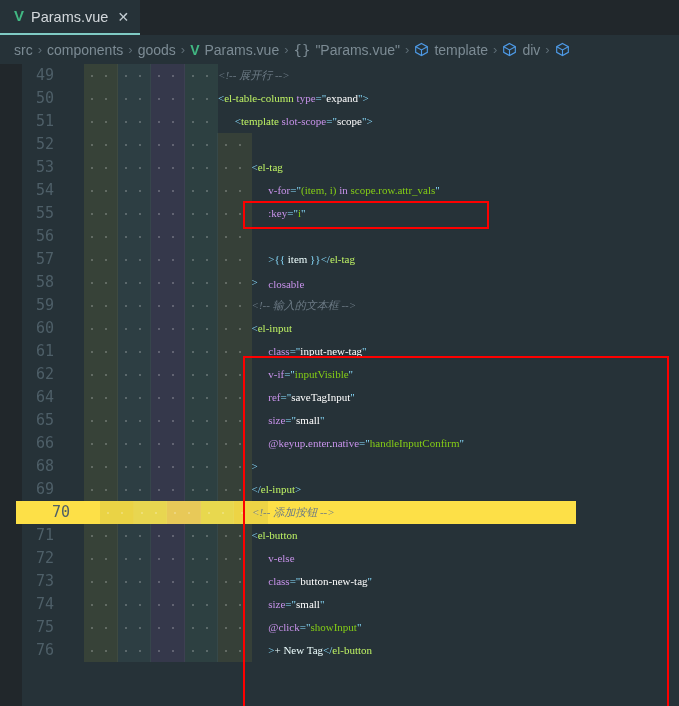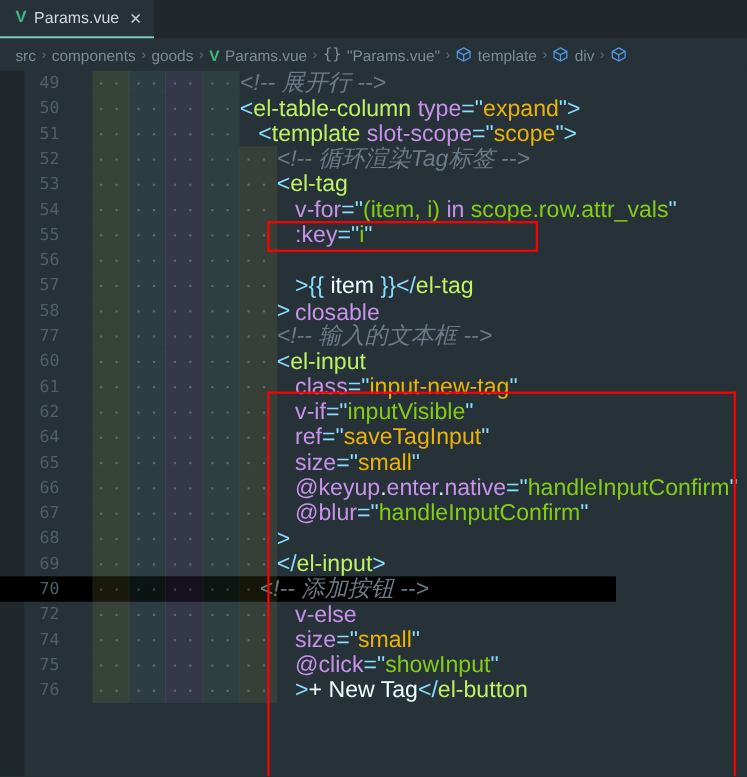--- a/index.html
+++ b/index.html
@@ -120,43 +120,43 @@
   }
 
   .line {
     position: relative;
     height: 23px;
     width: 560px;
     display: flex;
     align-items: center;
     padding-left: 28px;
   }
-  .line.current { background: #000000; }
+  .line.current { background: #fde047; margin-left: 16px; }
 
   .lineno {
     position: absolute;
     left: 0; top: 0;
     width: 66px;
     height: 23px;
     line-height: 23px;
     text-align: right;
     color: #4e5f68;
     font-size: 15px;
     font-family: "DejaVu Sans Mono", monospace;
     padding-right: 12px;
   }
 
   .codearea {
     position: absolute;
     left: 84px; top: 0;
     height: 23px;
     line-height: 23px;
     white-space: pre;
-    font-size: 21px;
-    font-family: Liberation Sans, sans-serif;
+    font-size: 11px;
+    font-family: Liberation Serif, serif;
   }
 
   
   .indents {
     position: absolute;
     left: 84px; top: 0;
     height: 23px;
     display: flex;
   }
   .ind {
@@ -181,21 +181,21 @@
   .ind.c4 { background: rgba(150,150,60,0.15); }
   .ind.nb { border-right: none; }
 
   
   .t-punc   { color: #89ddff; }
   .t-tag    { color: #bef264; }
   .t-attr   { color: #c792ea; }
   .t-eq     { color: #89ddff; }
   .t-quote  { color: #89ddff; }
   .t-strv   { color: #84cc16; }
-  .t-strg   { color: #eab308; }
+  .t-strg   { color: #ffffff; }
   .t-comment{ color: #6c7a85; font-style: italic; }
   .t-plain  { color: #eeffff; }
   .t-interp { color: #89ddff; }
 
   
   .redbox {
     position: absolute;
     border: 2px solid #fe0000;
     pointer-events: none;
     z-index: 40;
@@ -300,21 +300,20 @@
         </div>
         <div class="line">
           <div class="lineno">52</div>
           <div class="indents">
             <span class="ind c0"></span>
             <span class="ind c1"></span>
             <span class="ind c2"></span>
             <span class="ind c3"></span>
             <span class="ind c4 nb"></span>
           </div>
-          <div class="codearea" style="left: 251.5px;"><span class="t-comment">&lt;!-- 循环渲染Tag标签 --&gt;</span></div>
         </div>
         <div class="line">
           <div class="lineno">53</div>
           <div class="indents">
             <span class="ind c0"></span>
             <span class="ind c1"></span>
             <span class="ind c2"></span>
             <span class="ind c3"></span>
             <span class="ind c4 nb"></span>
           </div>
@@ -369,21 +368,21 @@
           <div class="indents">
             <span class="ind c0"></span>
             <span class="ind c1"></span>
             <span class="ind c2"></span>
             <span class="ind c3"></span>
             <span class="ind c4 nb"></span>
           </div>
           <div class="codearea" style="left: 251.5px;"><span class="t-punc">&gt;</span></div>
         </div>
         <div class="line">
-          <div class="lineno">77</div>
+          <div class="lineno">59</div>
           <div class="indents">
             <span class="ind c0"></span>
             <span class="ind c1"></span>
             <span class="ind c2"></span>
             <span class="ind c3"></span>
             <span class="ind c4 nb"></span>
           </div>
           <div class="codearea" style="left: 251.5px;"><span class="t-comment">&lt;!-- 输入的文本框 --&gt;</span></div>
         </div>
         <div class="line">
@@ -444,31 +443,20 @@
         <div class="line">
           <div class="lineno">66</div>
           <div class="indents">
             <span class="ind c0"></span>
             <span class="ind c1"></span>
             <span class="ind c2"></span>
             <span class="ind c3"></span>
             <span class="ind c4 nb"></span>
           </div>
           <div class="codearea" style="left: 268.25px;"><span class="t-attr">@keyup</span><span class="t-plain">.</span><span class="t-attr">enter</span><span class="t-plain">.</span><span class="t-attr">native</span><span class="t-eq">=</span><span class="t-quote">"</span><span class="t-strv">handleInputConfirm</span><span class="t-quote">"</span></div>
-        </div>
-        <div class="line">
-          <div class="lineno">67</div>
-          <div class="indents">
-            <span class="ind c0"></span>
-            <span class="ind c1"></span>
-            <span class="ind c2"></span>
-            <span class="ind c3"></span>
-            <span class="ind c4 nb"></span>
-          </div>
-          <div class="codearea" style="left: 268.25px;"><span class="t-attr">@blur</span><span class="t-eq">=</span><span class="t-quote">"</span><span class="t-strv">handleInputConfirm</span><span class="t-quote">"</span></div>
         </div>
         <div class="line">
           <div class="lineno">68</div>
           <div class="indents">
             <span class="ind c0"></span>
             <span class="ind c1"></span>
             <span class="ind c2"></span>
             <span class="ind c3"></span>
             <span class="ind c4 nb"></span>
           </div>
@@ -490,29 +478,51 @@
           <div class="indents">
             <span class="ind c0"></span>
             <span class="ind c1"></span>
             <span class="ind c2"></span>
             <span class="ind c3"></span>
             <span class="ind c4 nb"></span>
           </div>
           <div class="codearea" style="left: 236px;"><span class="t-comment">&lt;!-- 添加按钮 --&gt;</span></div>
         </div>
         <div class="line">
+          <div class="lineno">71</div>
+          <div class="indents">
+            <span class="ind c0"></span>
+            <span class="ind c1"></span>
+            <span class="ind c2"></span>
+            <span class="ind c3"></span>
+            <span class="ind c4 nb"></span>
+          </div>
+          <div class="codearea" style="left: 251.5px;"><span class="t-punc">&lt;</span><span class="t-tag">el-button</span></div>
+        </div>
+        <div class="line">
           <div class="lineno">72</div>
           <div class="indents">
             <span class="ind c0"></span>
             <span class="ind c1"></span>
             <span class="ind c2"></span>
             <span class="ind c3"></span>
             <span class="ind c4 nb"></span>
           </div>
           <div class="codearea" style="left: 268.25px; text-align: center;"><span class="t-attr">v-else</span></div>
+        </div>
+        <div class="line">
+          <div class="lineno">73</div>
+          <div class="indents">
+            <span class="ind c0"></span>
+            <span class="ind c1"></span>
+            <span class="ind c2"></span>
+            <span class="ind c3"></span>
+            <span class="ind c4 nb"></span>
+          </div>
+          <div class="codearea" style="left: 268.25px;"><span class="t-attr">class</span><span class="t-eq">=</span><span class="t-quote">"</span><span class="t-strg">button-new-tag</span><span class="t-quote">"</span></div>
         </div>
         <div class="line">
           <div class="lineno">74</div>
           <div class="indents">
             <span class="ind c0"></span>
             <span class="ind c1"></span>
             <span class="ind c2"></span>
             <span class="ind c3"></span>
             <span class="ind c4 nb"></span>
           </div>

